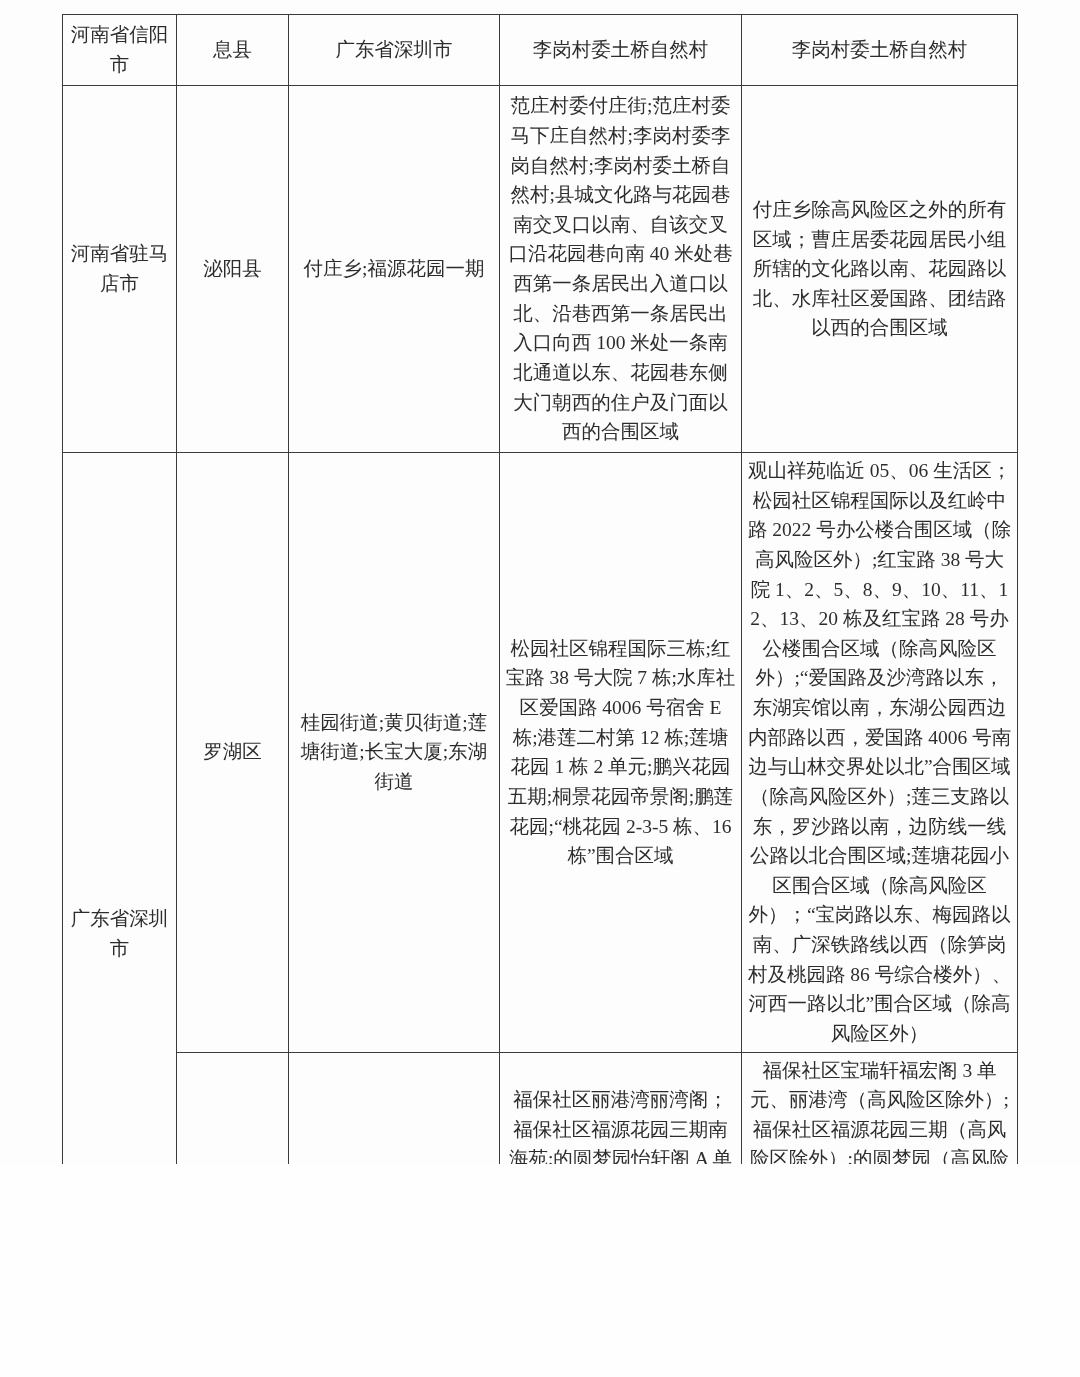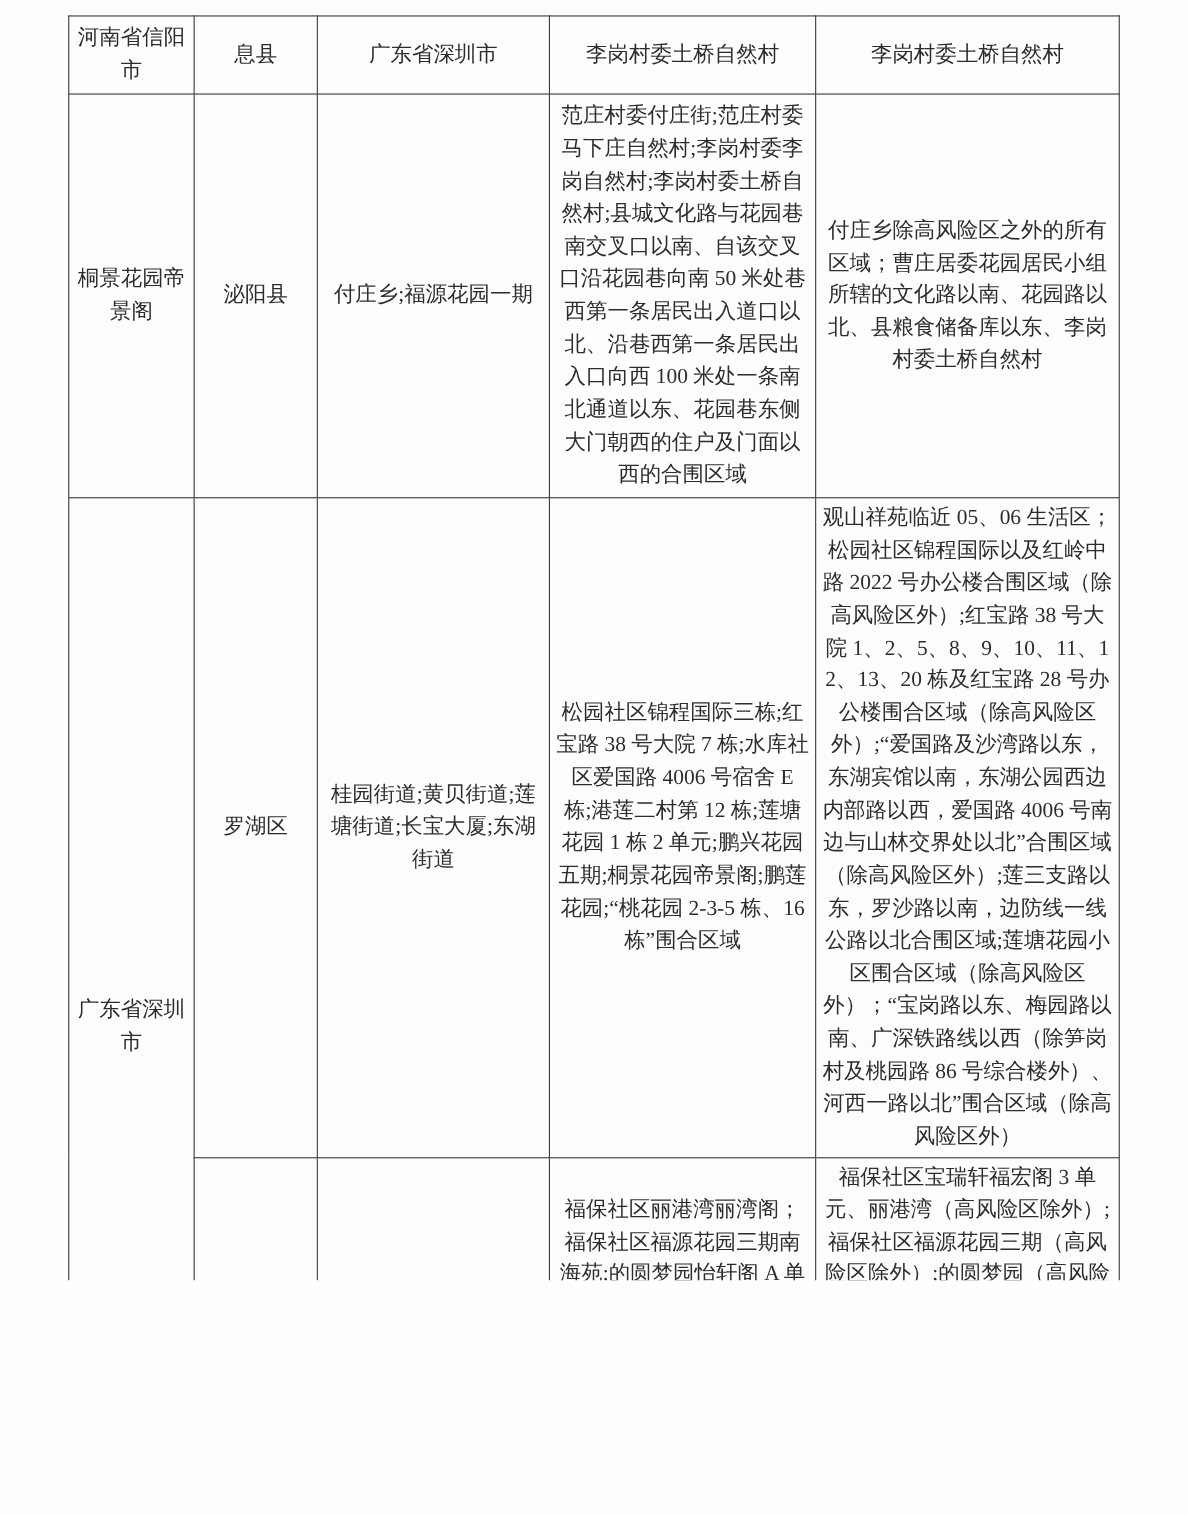--- a/index.html
+++ b/index.html
@@ -60,25 +60,25 @@
     </colgroup>
     <tbody>
       <tr class="r0">
         <td class="c1">河南省信阳市</td>
         <td class="c2">息县</td>
         <td class="c3">广东省深圳市</td>
         <td class="c4">李岗村委土桥自然村</td>
         <td class="c5">李岗村委土桥自然村</td>
       </tr>
       <tr class="r1">
-        <td class="c1">桐景花园帝景阁</td>
+        <td class="c1">河南省驻马店市</td>
         <td class="c2">泌阳县</td>
         <td class="c3">付庄乡;福源花园一期</td>
-        <td class="c4">范庄村委付庄街;范庄村委马下庄自然村;李岗村委李岗自然村;李岗村委土桥自然村;县城文化路与花园巷南交叉口以南、自该交叉口沿花园巷向南 50 米处巷西第一条居民出入道口以北、沿巷西第一条居民出入口向西 100 米处一条南北通道以东、花园巷东侧大门朝西的住户及门面以西的合围区域</td>
-        <td class="c5">付庄乡除高风险区之外的所有区域；曹庄居委花园居民小组所辖的文化路以南、花园路以北、县粮食储备库以东、李岗村委土桥自然村</td>
+        <td class="c4">范庄村委付庄街;范庄村委马下庄自然村;李岗村委李岗自然村;李岗村委土桥自然村;县城文化路与花园巷南交叉口以南、自该交叉口沿花园巷向南 40 米处巷西第一条居民出入道口以北、沿巷西第一条居民出入口向西 100 米处一条南北通道以东、花园巷东侧大门朝西的住户及门面以西的合围区域</td>
+        <td class="c5">付庄乡除高风险区之外的所有区域；曹庄居委花园居民小组所辖的文化路以南、花园路以北、水库社区爱国路、团结路以西的合围区域</td>
       </tr>
       <tr class="r2">
         <td class="c1" rowspan="2">广东省深圳市</td>
         <td class="c2">罗湖区</td>
         <td class="c3">桂园街道;黄贝街道;莲塘街道;长宝大厦;东湖街道</td>
         <td class="c4">松园社区锦程国际三栋;红宝路 38 号大院 7 栋;水库社区爱国路 4006 号宿舍 E 栋;港莲二村第 12 栋;莲塘花园 1 栋 2 单元;鹏兴花园五期;桐景花园帝景阁;鹏莲花园;“桃花园 2-3-5 栋、16 栋”围合区域</td>
         <td class="c5">观山祥苑临近 05、06 生活区；松园社区锦程国际以及红岭中路 2022 号办公楼合围区域（除高风险区外）;红宝路 38 号大院 1、2、5、8、9、10、11、12、13、20 栋及红宝路 28 号办公楼围合区域（除高风险区外）;“爱国路及沙湾路以东，东湖宾馆以南，东湖公园西边内部路以西，爱国路 4006 号南边与山林交界处以北”合围区域（除高风险区外）;莲三支路以东，罗沙路以南，边防线一线公路以北合围区域;莲塘花园小区围合区域（除高风险区外）；“宝岗路以东、梅园路以南、广深铁路线以西（除笋岗村及桃园路 86 号综合楼外）、河西一路以北”围合区域（除高风险区外）</td>
       </tr>
       <tr class="r3">
         <td class="c2">福田区</td>

